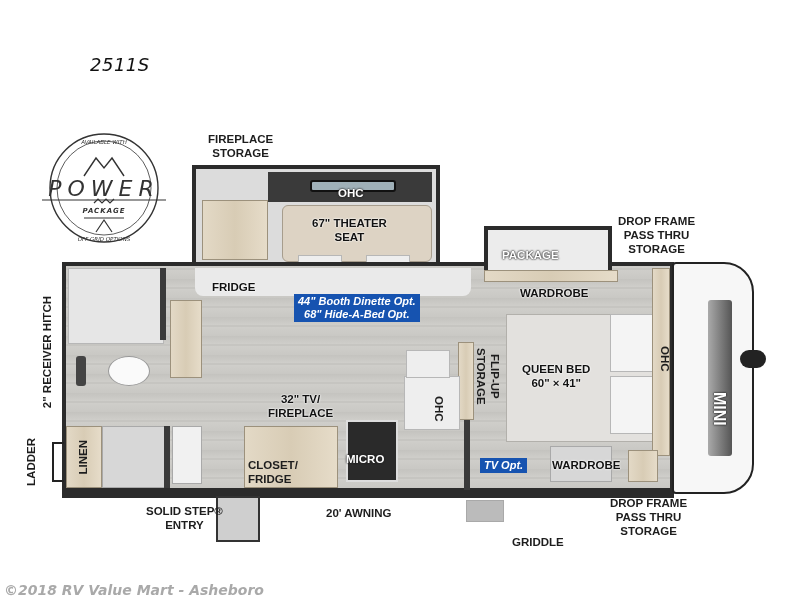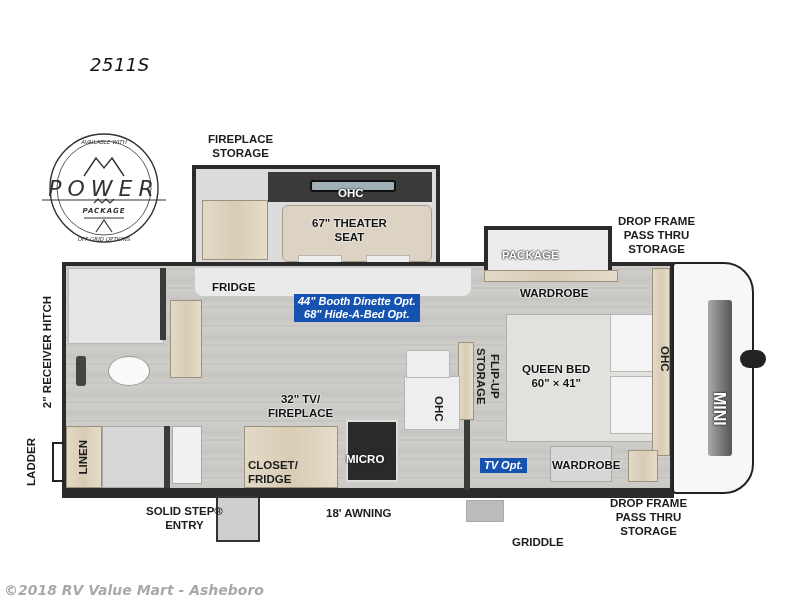--- a/index.html
+++ b/index.html
@@ -119,19 +119,19 @@
 <div class="lbl vert-down" style="left:432px;top:396px;">OHC</div>
 <div class="lbl vert-down" style="left:474px;top:348px;">FLIP-UP
 STORAGE</div>
 <div class="lbl onfloor" style="left:522px;top:362px;">QUEEN BED
 60" × 41"</div>
 <div class="lbl vert-down" style="left:658px;top:346px;">OHC</div>
 <div class="lbl onfloor" style="left:552px;top:458px;">WARDROBE</div>
 <div class="blue" style="left:480px;top:458px;">TV Opt.</div>
 <div class="lbl" style="left:146px;top:504px;">SOLID STEP®
 ENTRY</div>
-<div class="lbl" style="left:326px;top:506px;">18' AWNING</div>
+<div class="lbl" style="left:326px;top:506px;">20' AWNING</div>
 <div class="lbl" style="left:512px;top:535px;">GRIDDLE</div>
 <div class="lbl" style="left:610px;top:496px;">DROP FRAME
 PASS THRU
 STORAGE</div>
 
 <div class="abs copyright">©2018 RV Value Mart - Asheboro</div>
 
 </body></html>

